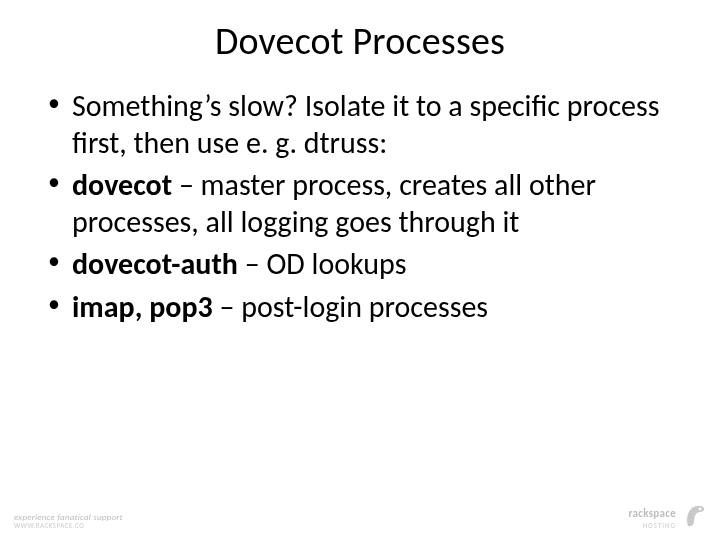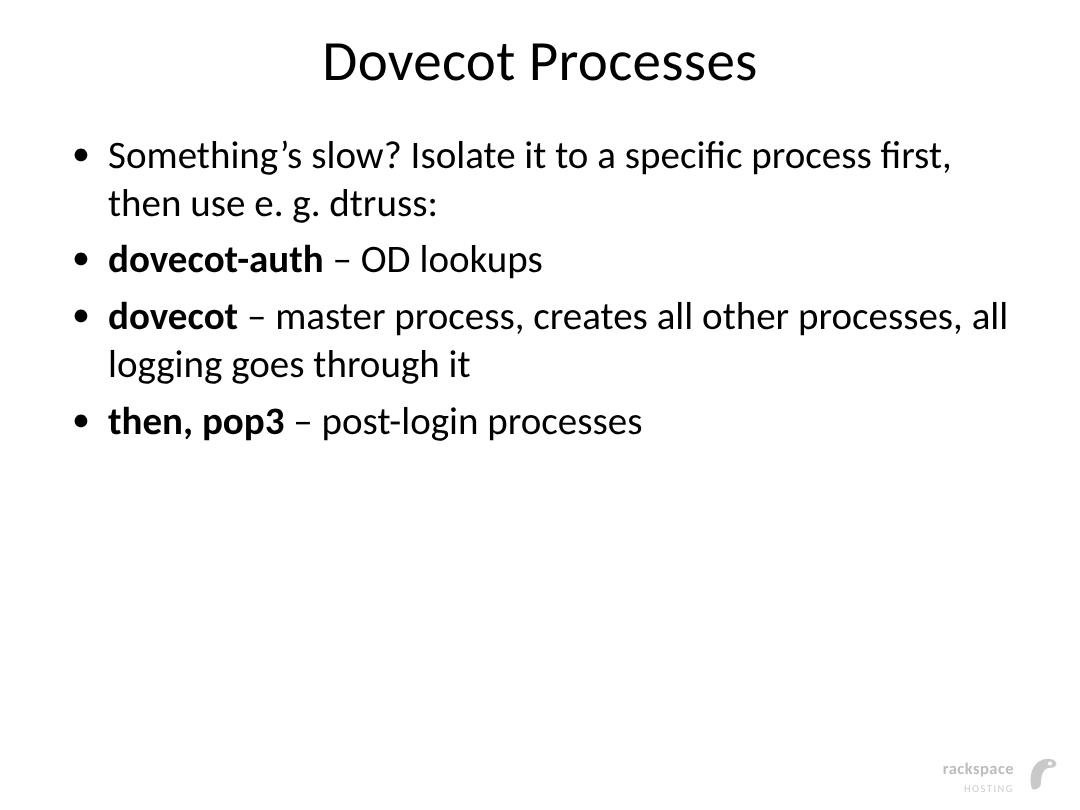--- a/index.html
+++ b/index.html
@@ -24,21 +24,21 @@
     text-align: center;
     font-size: 38px;
     font-weight: 400;
     margin: 0 0 24px 0;
     letter-spacing: 0.2px;
   }
   ul.bullets {
     list-style: none;
     margin: 0;
     padding: 0 0 0 6px;
-    font-size: 26px;
+    font-size: 30px;
     line-height: 1.22;
   }
   ul.bullets > li {
     position: relative;
     padding-left: 28px;
     margin-bottom: 6px;
   }
   ul.bullets > li::before {
     content: "•";
     position: absolute;
@@ -90,30 +90,34 @@
 <body>
 
 <div class="slide">
   <h1 class="title">Dovecot Processes</h1>
 
   <ul class="bullets">
     <li>
       <span>Something’s slow? Isolate it to a specific process first, then use e. g. dtruss:</span>
     </li>
     <li>
+      <span class="b">dovecot</span><span> – master process, creates all other processes, all logging goes through it</span>
+    </li>
+    <li>
       <span class="b">dovecot-auth</span><span> – OD lookups</span>
     </li>
     <li>
-      <span class="b">dovecot</span><span> – master process, creates all other processes, all logging goes through it</span>
-    </li>
-    <li>
-      <span class="b">then, pop3</span><span> – post-login processes</span>
+      <span class="b">imap, pop3</span><span> – post-login processes</span>
     </li>
   </ul>
 
+  <div class="footer-left">
+    <div class="line1">experience fanatical support</div>
+    <div class="line2">WWW.RACKSPACE.CO</div>
+  </div>
 
   <div class="footer-right">
     <div>
       <span class="brand">rackspace</span>
       <span class="sub">HOSTING</span>
     </div>
     <span class="rack-icon">
       <svg width="24" height="26" viewBox="0 0 24 26">
         <path d="M6 24 C4 18 5 10 10 6 C14 3 20 3 22 6 C23 8 21 10 18 10 C14 10 12 14 12 20 C12 23 9 25 6 24 Z" fill="#c9c9c9"></path>
         <circle cx="18" cy="7" r="1.4" fill="#ffffff"></circle>

